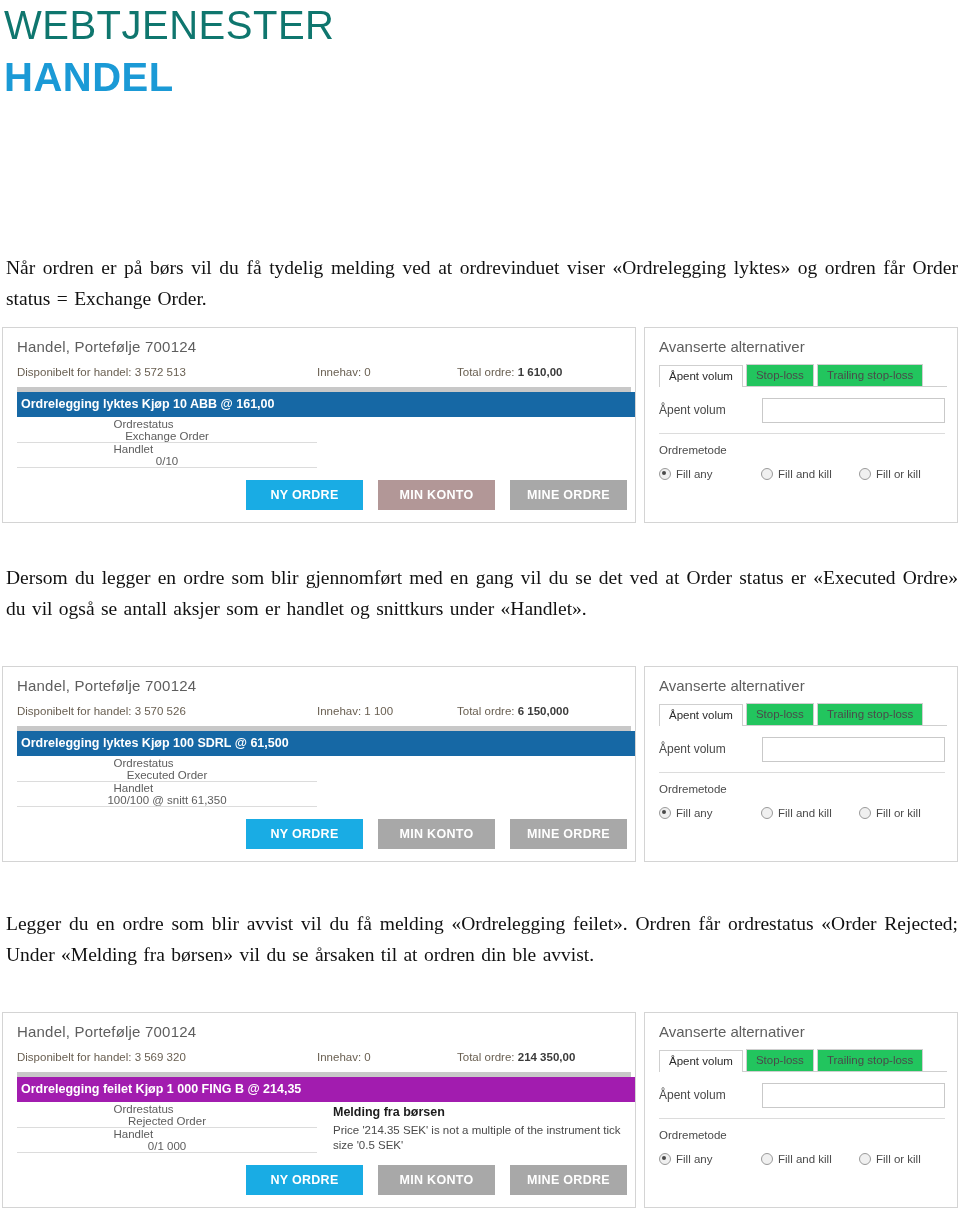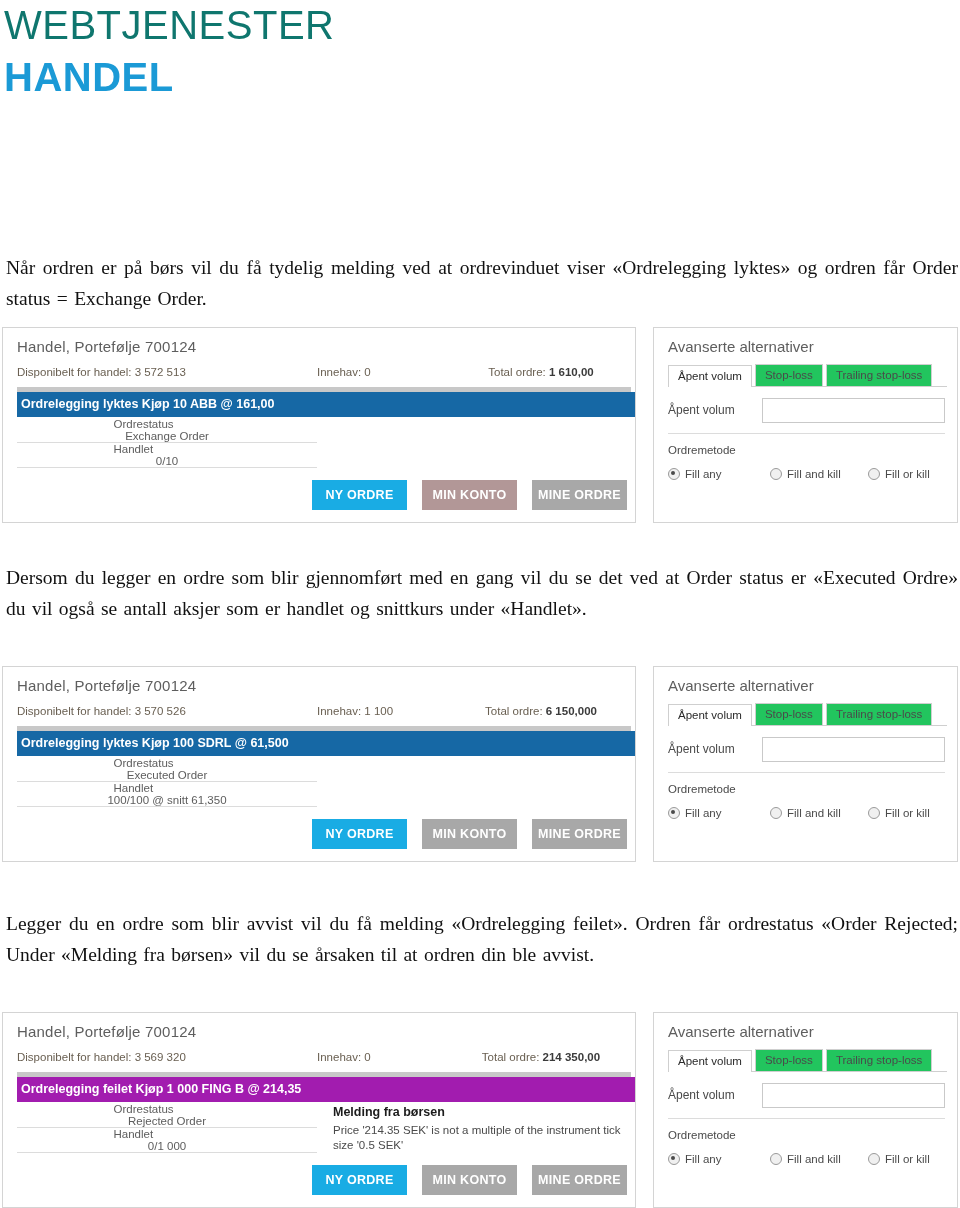--- a/index.html
+++ b/index.html
@@ -51,21 +51,21 @@
   .para-2{ position:absolute; left:0; top:562px; width:952px; }
   .para-3{ position:absolute; left:0; top:908px; width:952px; }
 
   
   .shot{
     position:absolute;
     left:2px;
     width:956px;
     height:196px;
     display:flex;
-    gap:17px;
+    gap:8px;
   }
   #shot-1{ top:327px; }
   #shot-2{ top:666px; }
   #shot-3{ top:1012px; }
 
   .panel-left{
     width:634px;
     border:1px solid #d4d4d4;
     background:#ffffff;
     box-sizing:border-box;
@@ -88,21 +88,21 @@
     letter-spacing:0.2px;
   }
   .pl-summary{
     position:absolute; left:14px; right:10px; top:38px;
     height:22px;
     display:flex; align-items:flex-start;
     font-size:11.5px; color:#6a6052;
   }
   .pl-sum-a{ width:300px; }
   .pl-sum-b{ width:140px; }
-  .pl-sum-c{ flex:1; text-align:center; }
+  .pl-sum-c{ flex:1; text-align:left; }
   .pl-sum-c b{ color:#3b3b3b; }
 
   .pl-greybar{
     position:absolute; left:14px; right:4px; top:59px;
     height:5px; background:#c8c8c8;
   }
   .pl-banner{
     position:absolute; left:14px; right:0px; top:64px;
     height:25px;
     color:#ffffff;
@@ -139,21 +139,21 @@
   .exch-msg .hd{
     font-weight:bold; font-size:12.5px; color:#1c1c1c;
     display:block; margin-bottom:3px;
   }
 
   .pl-buttons{
     position:absolute; left:0; right:8px; bottom:12px;
     display:flex; justify-content:flex-end; gap:15px;
   }
   .btn{
-    width:95px; height:30px;
+    width:117px; height:30px;
     display:flex; align-items:center; justify-content:center;
     color:#ffffff;
     font-size:12.5px;
     font-weight:bold;
     letter-spacing:0.3px;
     font-family:"Liberation Sans", sans-serif;
     cursor:pointer;
     user-select:none;
   }
   .btn-primary{ background:#19ace4; }

